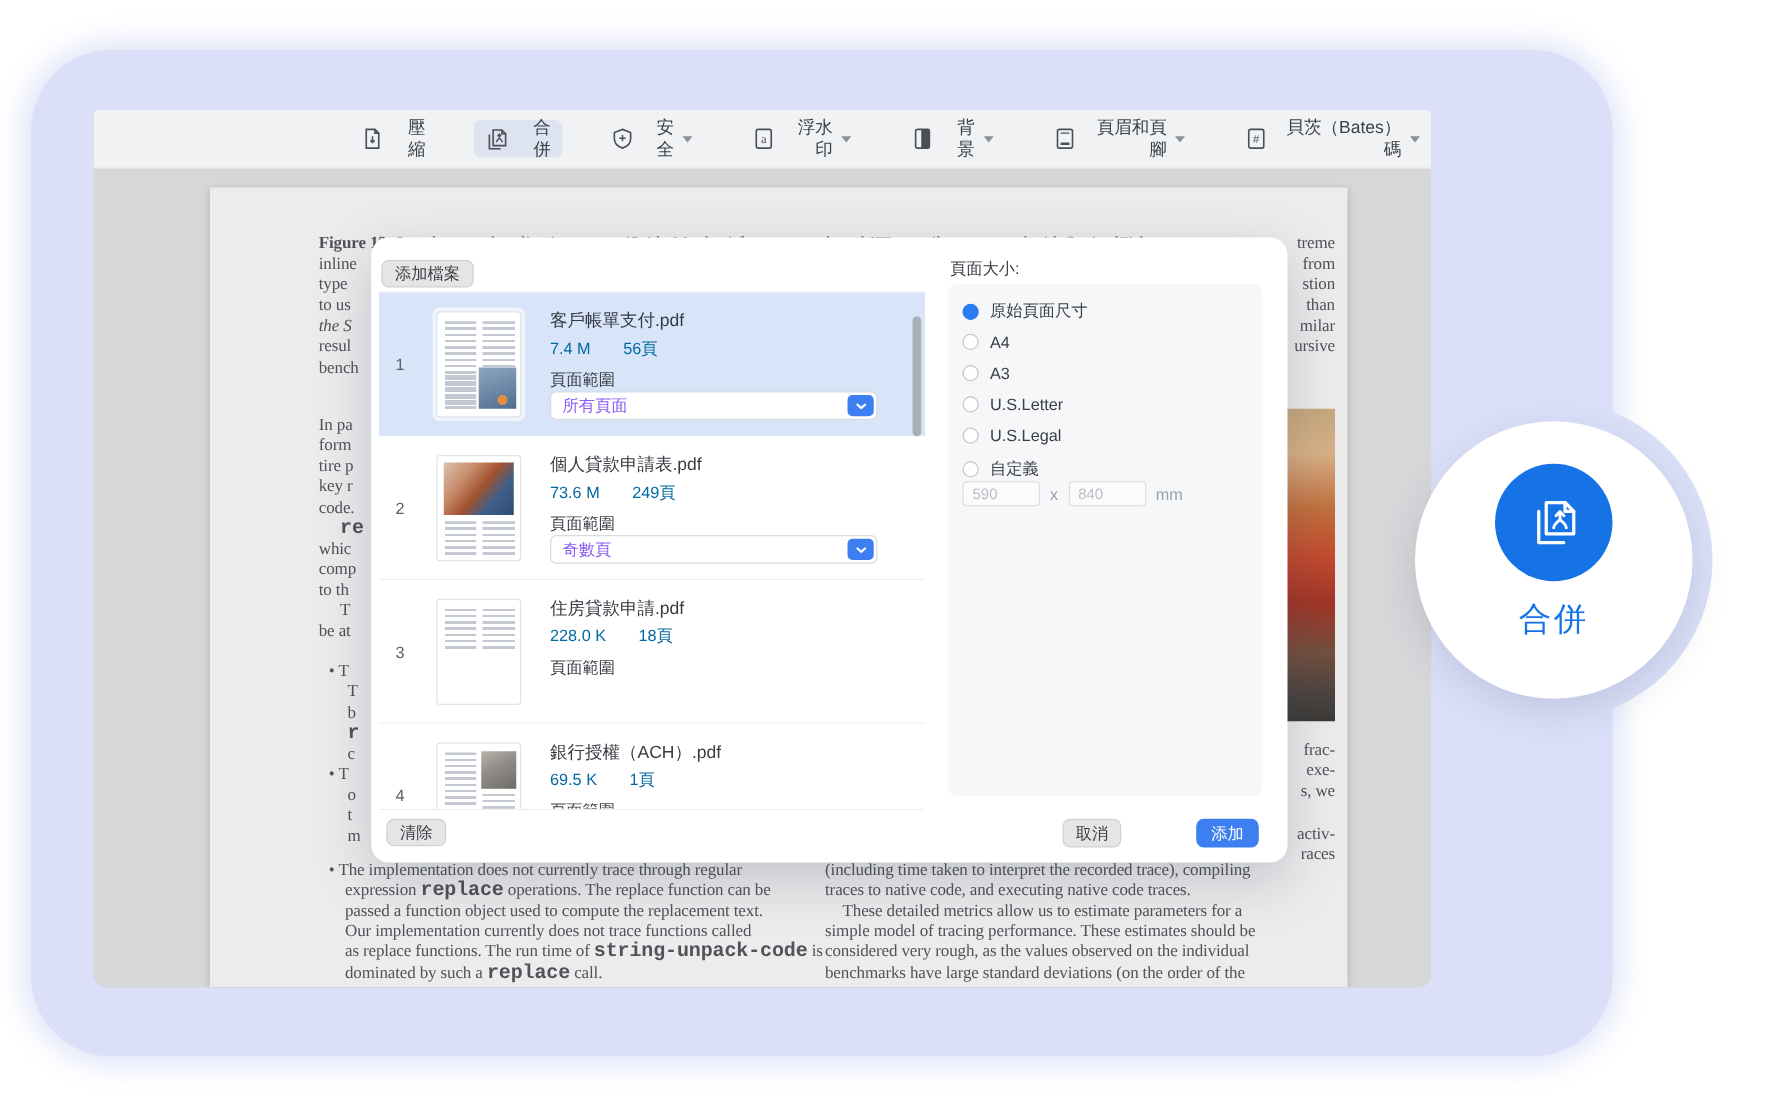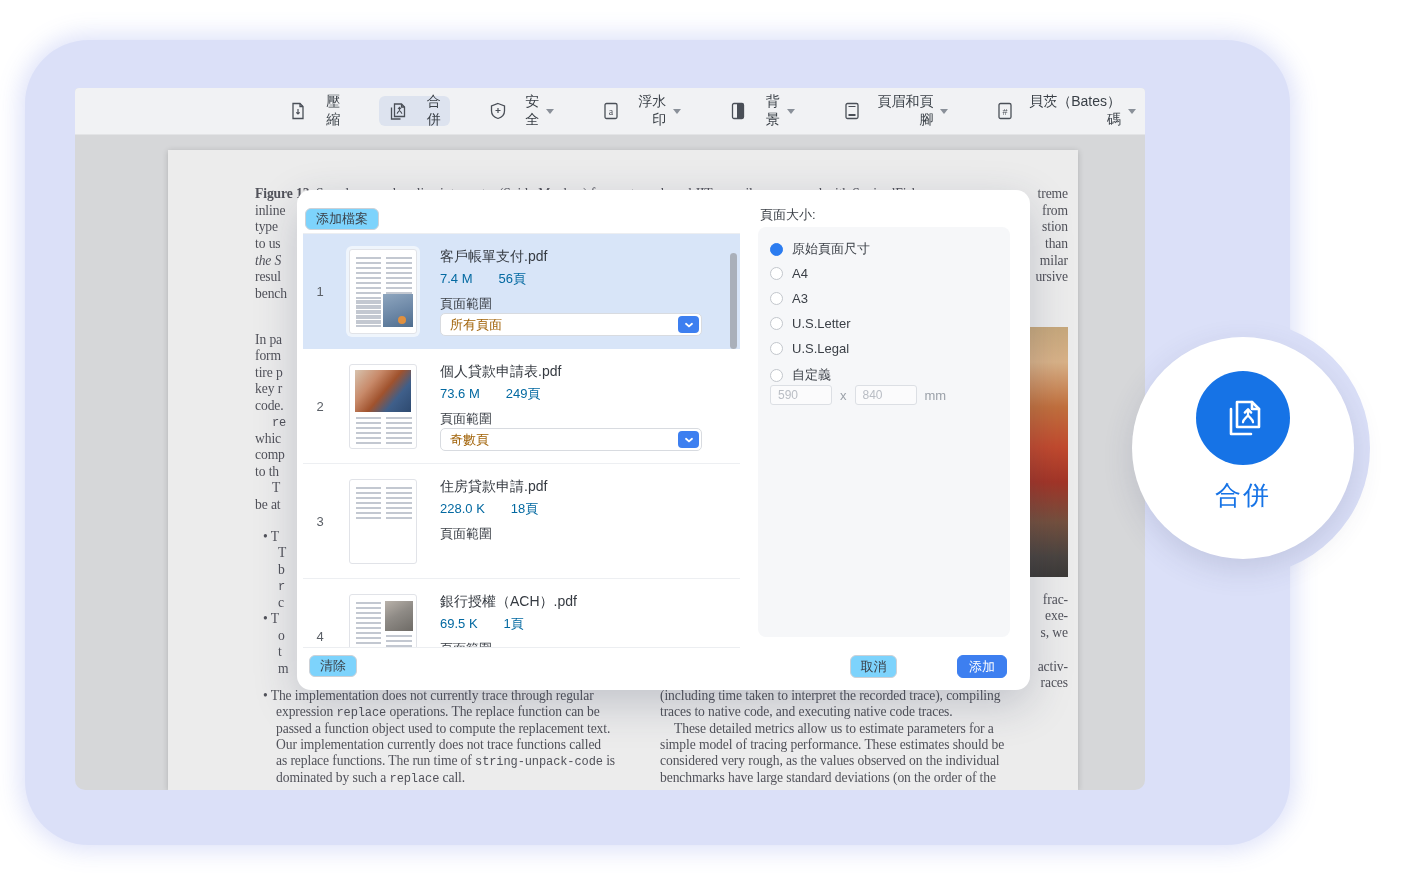--- a/index.html
+++ b/index.html
@@ -15,46 +15,46 @@
   .toolbar { position:absolute; left:0; top:0; width:100%; height:47px; background:#f1f2f4; border-bottom:1px solid #e3e4e6; display:flex; align-items:center; }
   .tb-row { display:flex; align-items:center; gap:30px; margin-left:205px;text-align:right; }
   .tb-item { display:flex; align-items:center; gap:8px; height:30px; padding:0 9px; border-radius:6px; color:#3a4047; font-size:14px; cursor:default; }
   .tb-item.active { background:#dde3ef; }
   .tb-item svg { display:block; }
   .caret { width:0; height:0; border-left:4px solid transparent; border-right:4px solid transparent; border-top:5px solid #8a9099; margin-left:-1px; }
 
   
   .paper { position:absolute; left:93px; top:62px; width:910px; height:640px; background:#ececec; box-shadow:0 1px 6px rgba(0,0,0,.18); overflow:hidden; }
   .pline { position:absolute; white-space:nowrap; font-family:"Liberation Serif",serif; font-size:13.6px; line-height:16.4px; color:#51525a; letter-spacing:-0.1px; }
-  .pline code { font-family:"Liberation Mono","DejaVu Sans Mono",monospace; font-size:12px; }
+  .pline code { font-family:"Liberation Mono","DejaVu Sans Mono",monospace; font-size:16px;font-weight:bold; }
   .pline b { font-weight:bold; }
   .pr { text-align:right; }
   .paper-photo { position:absolute; left:835px; top:177px; width:65px; height:250px;
     background:linear-gradient(180deg,#c7a87c 0%,#d9b288 14%,#c2703d 32%,#c24a2e 48%,#a33527 62%,#74503e 78%,#4a4440 92%,#3c3a38 100%); filter:blur(.4px); }
 
   
   .dialog { position:absolute; left:297px; top:190px; width:733px; height:500px; background:#ffffff; border-radius:14px; box-shadow:0 14px 44px rgba(40,50,80,.22); z-index:20; }
-  .btn { display:inline-flex; align-items:center; justify-content:center; background:#7dd3fc; border:1px solid #cdd1d7; border-radius:6px; font-size:13px; color:#3a3f46; cursor:pointer; }
+  .btn { display:inline-flex; align-items:center; justify-content:center; background:#e5e5e5; border:1px solid #cdd1d7; border-radius:6px; font-size:13px; color:#3a3f46; cursor:pointer; }
   .add-files { position:absolute; left:8px; top:18px; height:22px; padding:0 10px; }
   .clear-btn { position:absolute; left:12px; bottom:13px; height:22px; padding:0 10px; }
   .cancel-btn { position:absolute; right:133px; bottom:12px; height:23px; width:47px; }
   .confirm-btn { position:absolute; right:23px; bottom:12px; height:23px; width:50px; background:#3d7ff0; border-color:#3d7ff0; color:#fff; }
 
   .filelist { position:absolute; left:6px; top:43px; width:437px; height:415px; overflow:hidden; border-top:1px solid #eceef1; border-bottom:1px solid #eceef1; background:#fff; }
   .frow { position:relative; width:100%; height:115px; border-bottom:1px solid #edeff2; background:#fff; }
   .frow.selected { background:#d8e5f8; border-bottom-color:#d8e5f8; }
   .fnum { position:absolute; left:8px; top:50px; width:18px; text-align:center; font-size:13px; color:#5a5f66; }
   .fthumb { position:absolute; left:46px; top:15px; width:68px; height:85px; background:#fff; border:1px solid #e1e3e8; border-radius:3px; box-shadow:0 0 0 3px rgba(255,255,255,.6); overflow:hidden; }
   .tl { position:absolute; background-image:repeating-linear-gradient(180deg,#c3c8d1 0 2px,transparent 2px 5px); }
   .ph { position:absolute; }
   .fname { position:absolute; left:137px; top:14px; font-size:14px; color:#363b42; }
   .fmeta { position:absolute; left:137px; top:36px; font-size:13px; color:#0369a1; }
   .fmeta span { margin-right:26px; }
   .frange-label { position:absolute; left:137px; top:61px; font-size:13px; color:#3a3f46; }
-  .fselect { position:absolute; left:137px; top:79px; width:262px; height:23px; background:#fff; border:1px solid #d8dbe0; border-radius:5px; font-size:13px; color:#a16207; display:flex; align-items:center; padding-left:9px; cursor:pointer; }
+  .fselect { position:absolute; left:137px; top:79px; width:262px; height:23px; background:#fff; border:1px solid #d8dbe0; border-radius:5px; font-size:13px; color:#8b5cf6; display:flex; align-items:center; padding-left:9px; cursor:pointer; }
   .fselect .chev { position:absolute; right:2px; top:2px; width:21px; height:17px; background:#3d7ff0; border-radius:4px; display:flex; align-items:center; justify-content:center; }
   .scrollbar { position:absolute; left:427px; top:19px; width:7px; height:96px; border-radius:4px; background:#aab0ba; }
 
   .panel { position:absolute; left:461px; top:37px; width:252px; height:410px; background:#f6f7f9; border-radius:8px; }
   .panel-label { position:absolute; left:463px; top:16px; font-size:13px; color:#3a3f46; }
   .radio-row { position:absolute; left:12px; display:flex; align-items:center; gap:9px; font-size:13px; color:#3a3f46; cursor:pointer; }
   .radio { width:13px; height:13px; border-radius:50%; background:#fff; border:1px solid #c3c7cd; }
   .radio.on { background:#2b7cf0; border-color:#2b7cf0; }
   .custom-size { position:absolute; left:12px; top:158px; display:flex; align-items:center; gap:8px; font-size:13px; color:#9ba1a9; }
   .custom-size input { width:62px; height:20px; border:1px solid #dcdfe4; border-radius:3px; background:#fbfbfc; color:#b9bdc4; font-size:12px; padding-left:7px; outline:none; }

